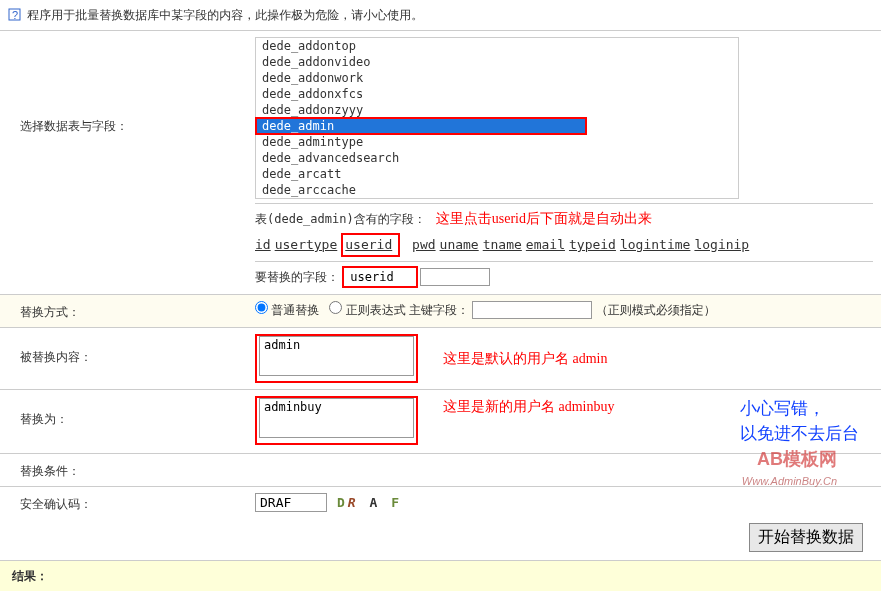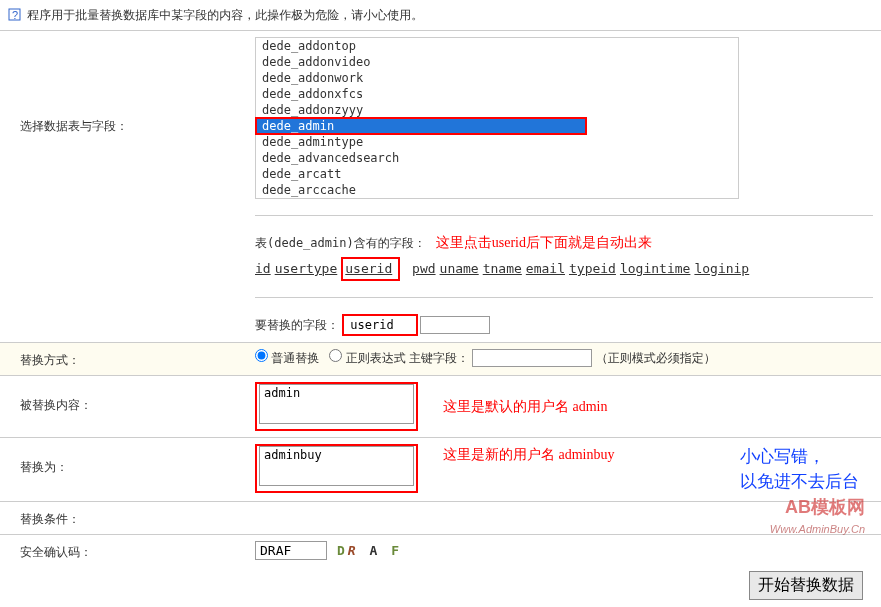--- a/index.html
+++ b/index.html
@@ -17,22 +17,22 @@
 .fld span{text-decoration:underline;margin-right:4px;cursor:pointer}
 .an-r{color:red;font-size:14px;font-family:SimSun}
 .an-b{color:#1040ff;font-size:17px;font-family:SimSun}
 input[type=text],textarea{border:1px solid #999;font:12px monospace;padding:1px 4px}
 textarea{width:155px;height:40px;resize:none}
 .alt{background:#fefcf0}
 .cap{font-family:monospace;font-size:13px;letter-spacing:3px;font-weight:bold}
 .cap .g{color:#6a8a3a}.cap .r{color:#9a4a2a;font-style:italic}.cap .b{color:#333}
 .btn{border:1px solid #888;background:#e8e8e8;padding:3px 8px;font-size:16px;cursor:pointer}
 .res{background:#feffd9;padding:6px 12px;font-weight:bold;border-top:1px solid #ccc;margin-top:4px}
-.tblrow{border-top:1px solid #ccc;margin-top:16px;padding-top:16px}
-.logo{position:absolute;right:16px;bottom:66px;opacity:.6;font-style:italic;font-size:11px;color:#a33}
+.tblrow{border-top:1px solid #ccc;margin-top:4px;padding-top:4px}
+.logo{position:absolute;right:44px;bottom:66px;opacity:.6;font-style:italic;font-size:11px;color:#a33}
 .logo b{font-size:18px;color:#c22;font-style:normal}
 </style>
 </head>
 <body>
 
 <div class="top">
  <svg width="13" height="13">
       <rect x="1" y="1" width="11" height="11" fill="none" stroke="#36c"></rect>
       <text x="4" y="11" font-size="11" fill="#36c">?</text>
     </svg>

